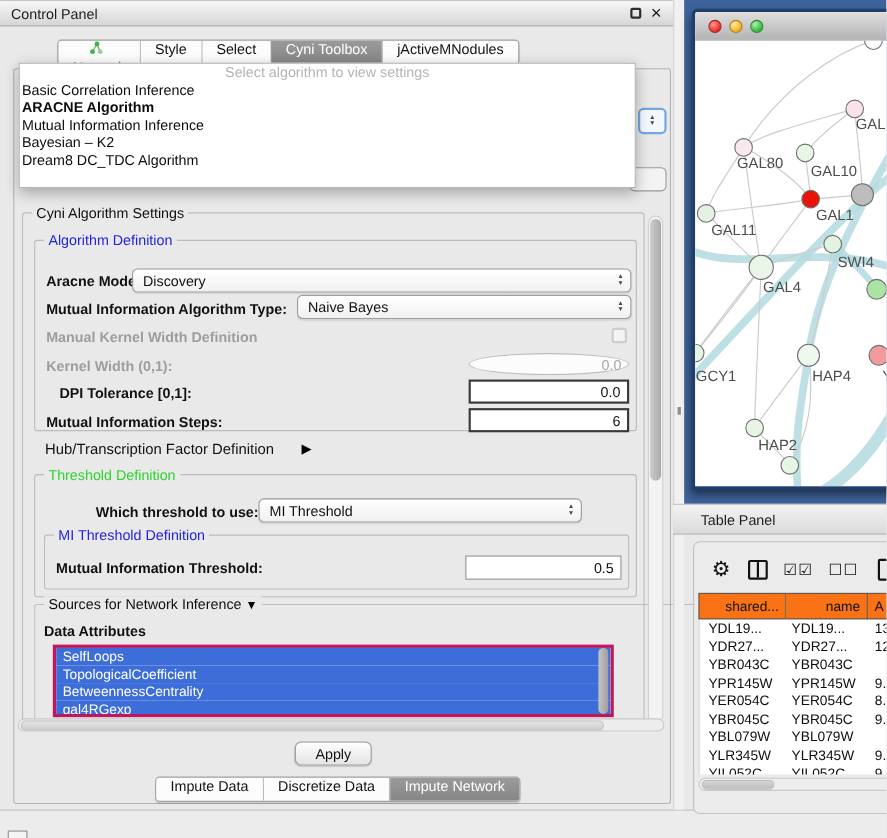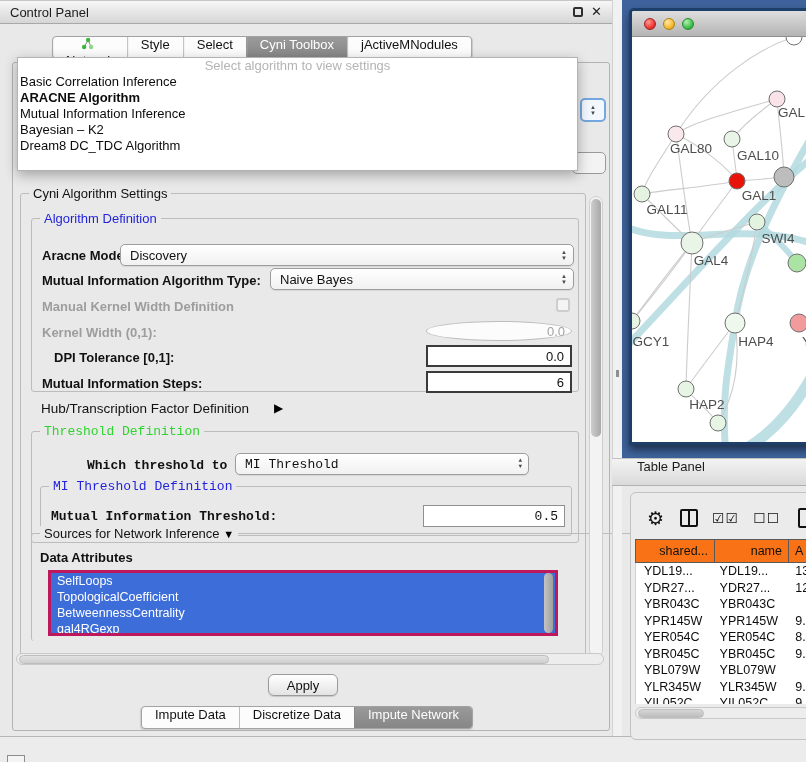--- a/index.html
+++ b/index.html
@@ -114,21 +114,21 @@
   .light.green { background:radial-gradient(circle at 35% 30%, #b5f0b0, #3fc24b 60%, #1f9230); border:1px solid #2a8a31; }
   .net-canvas { width:184px; height:405px; background:#fff; }
   .net-label { font-size:13.5px; fill:#4d4d4d; font-family:"Liberation Sans",sans-serif; }
   .net-node { stroke:#6f6f6f; stroke-width:1; }
   .edge { fill:none; stroke:#cccccc; stroke-width:1.1; }
   .tedge { fill:none; stroke:#b3dbdf; stroke-opacity:.85; stroke-linecap:round; }
 
   
   .tp-titlebar { left:612px; top:458px; width:194px; height:28px;
     background:linear-gradient(#f3f3f3,#dadada); border-top:1px solid #c2c2c2; border-bottom:1px solid #b0b0b0;
-    display:flex; padding-left:25px; font-size:13px; color:#1c1c1c; }
+    display:flex; align-items:center; padding-left:25px; font-size:13px; color:#1c1c1c; }
   .tp-box { left:630px; top:492px; width:184px; height:248px; background:#ebebeb;
     border:1px solid #c2c2c2; border-radius:6px; overflow:hidden; }
   .tp-toolbar { position:absolute; left:0; top:8px; width:184px; height:34px; display:flex;
     align-items:center; color:#111; }
   .gear { font-size:19px; margin-left:16px; }
   .colsplit { width:18px; height:18px; border:2px solid #111; border-radius:2px; margin-left:16px; position:relative; }
   .colsplit:after { content:""; position:absolute; left:6px; top:0; width:2px; height:14px; background:#111; }
   .ck { font-size:14px; letter-spacing:1px; margin-left:14px; }
   .doc-icon { width:16px; height:20px; border:2px solid #111; border-radius:2px; margin-left:18px; }
   .tbl { position:absolute; left:4px; top:46px; width:200px; }
@@ -231,42 +231,42 @@
 
       <span class="lbl b" style="left:10px; top:157px;">Mutual Information Steps:</span>
       <div class="field dark" style="left:394px; top:152px; width:146px;">
         <span>6</span>
       </div>
     </div>
 
     <span class="lbl" style="left:20px; top:207px; font-size:13.5px;">Hub/Transcription Factor Definition</span>
     <span class="lbl tri" style="left:253px; top:207px;">▶</span>
 
-    <div class="group" style="left:10px; top:237px; width:548px; height:112px;font-family:Liberation Mono, monospace;">
+    <div class="group" style="left:10px; top:237px; width:548px; height:112px;">
       <span class="group-title t-green">Threshold Definition</span>
 
       <span class="lbl b" style="left:55px; top:26px;">Which threshold to use:</span>
       <div class="combo" style="left:203px; top:21px; width:294px;">
         <span class="cv">MI Threshold</span>
         <span class="spin">
             <span>▲</span>
             <span>▼</span>
           </span>
       </div>
 
       <div class="group" style="left:8px; top:54px; width:532px; height:50px;">
         <span class="group-title t-blue">MI Threshold Definition</span>
         <span class="lbl b" style="left:10px; top:22px;">Mutual Information Threshold:</span>
         <div class="field mid" style="left:382px; top:18px; width:142px;">
           <span>0.5</span>
         </div>
       </div>
     </div>
 
-    <div class="group" style="left:10px; top:339px; width:606px; height:108px; border-bottom:none;">
+    <div class="group" style="left:10px; top:355px; width:606px; height:108px; border-bottom:none;">
       <span class="group-title">
         <span>Sources for Network Inference</span>
         <span class="tri" style="font-size:11px;">▼</span>
       </span>
       <span class="lbl b" style="left:8px; top:16px;">Data Attributes</span>
       <div class="attr-list" style="left:16px; top:36px; width:510px; height:66px;">
           <div class="attr-item">SelfLoops</div>
           <div class="attr-item">TopologicalCoefficient</div>
           <div class="attr-item">BetweennessCentrality</div>
           <div class="attr-item">gal4RGexp</div>

